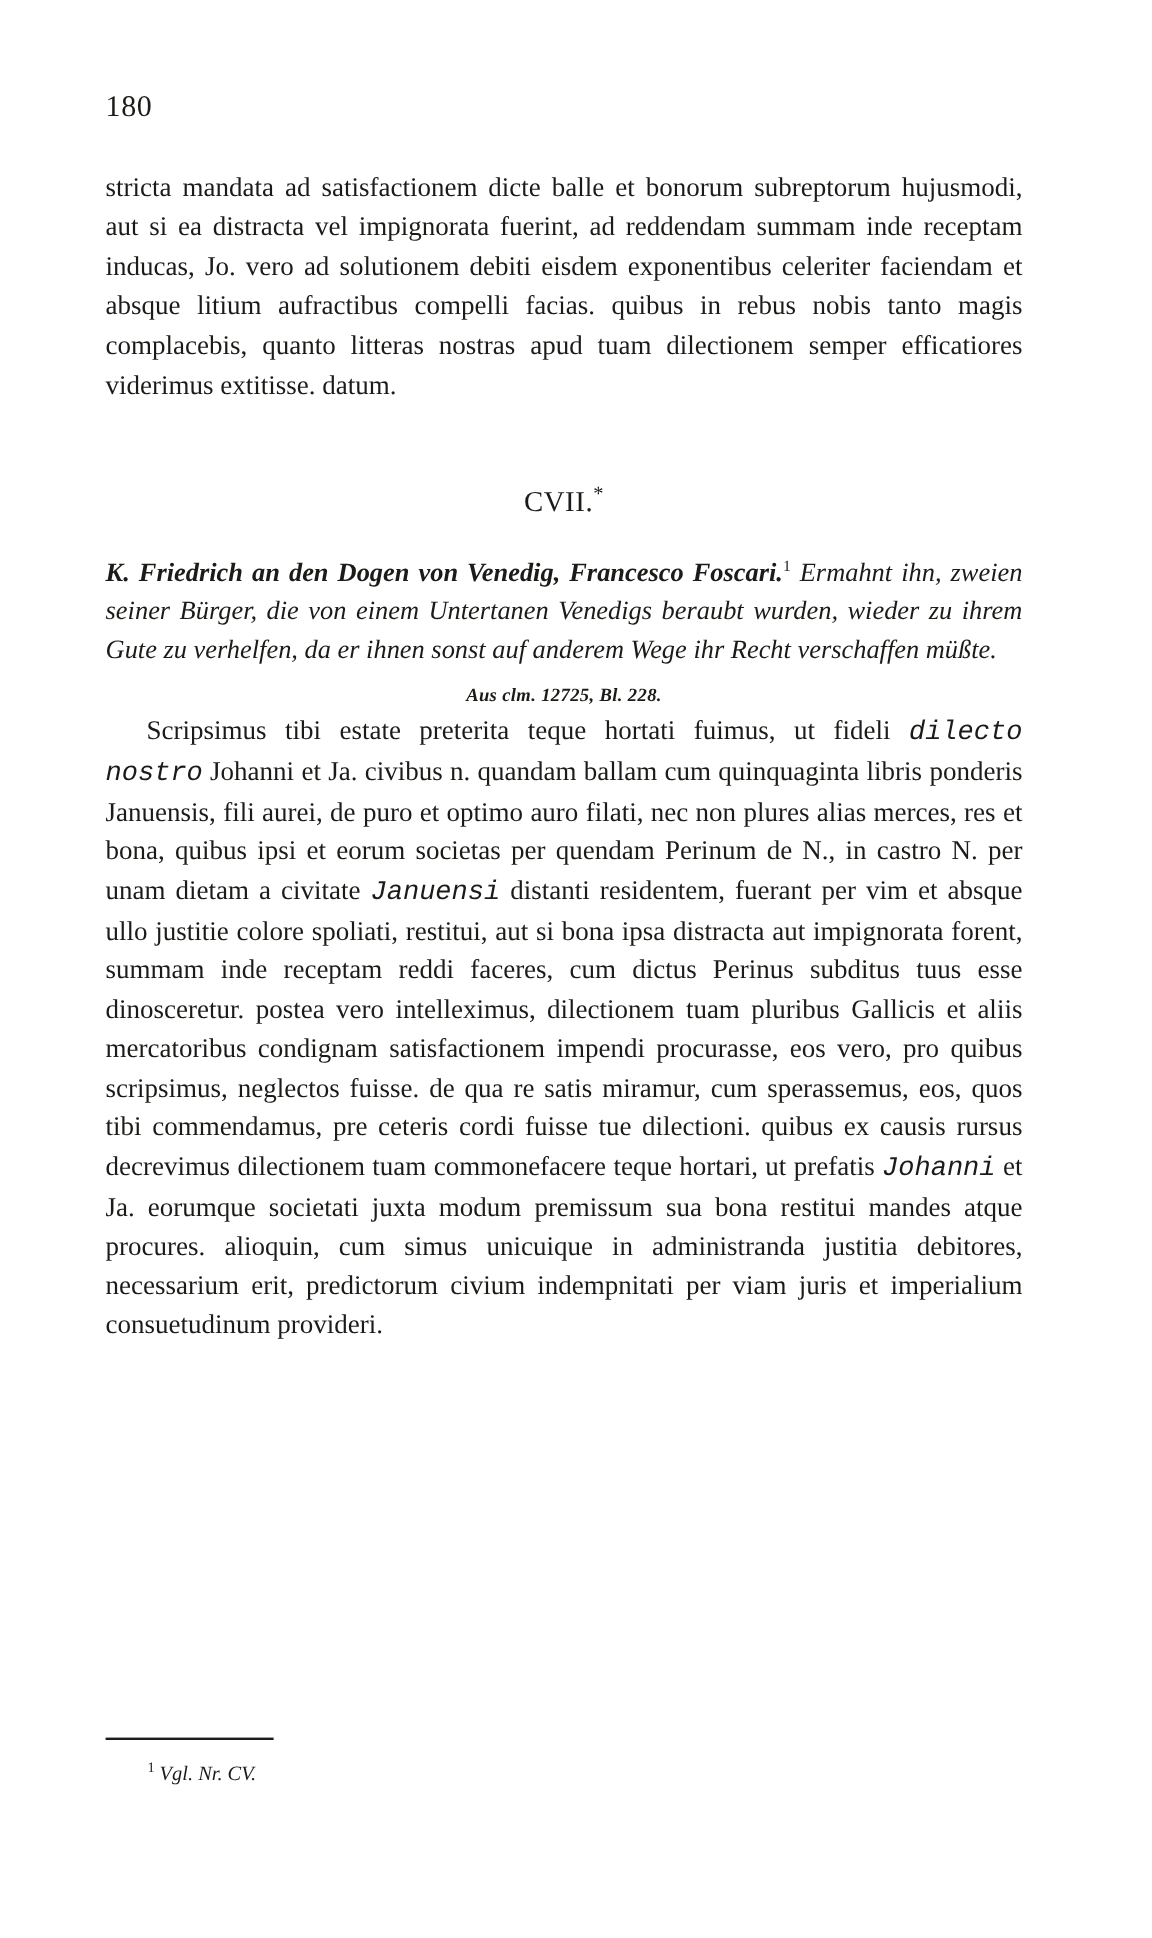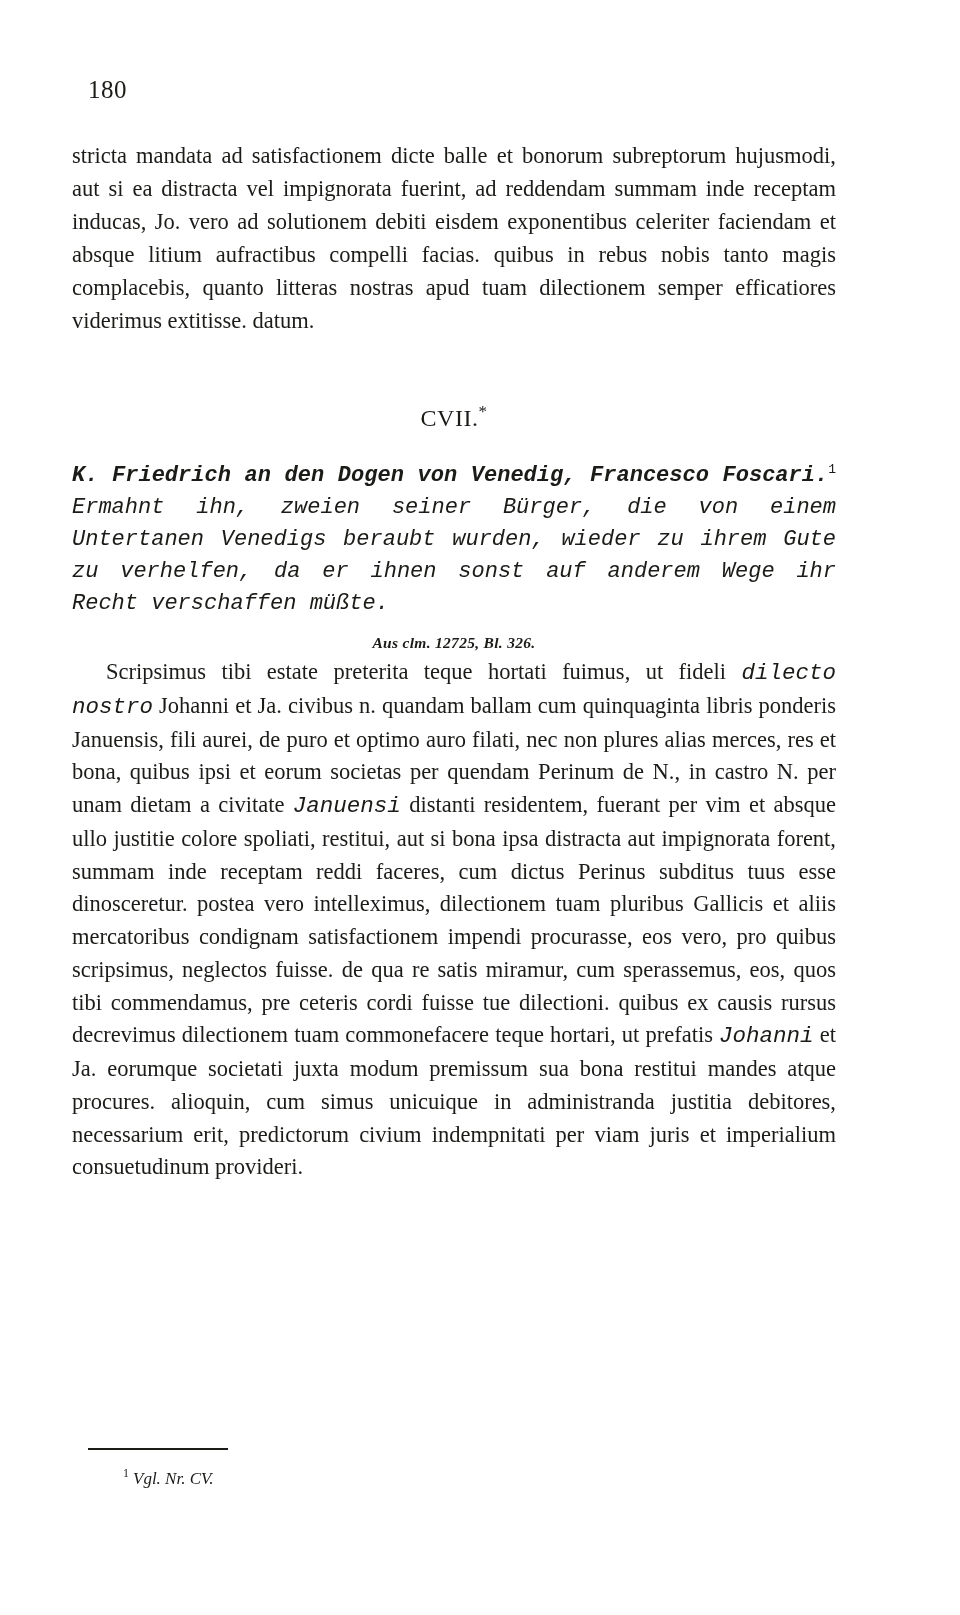--- a/index.html
+++ b/index.html
@@ -24,21 +24,21 @@
   }
   .page-number {
     position: absolute;
     left: 88px;
     top: 76px;
     font-size: 25px;
     letter-spacing: 0.5px;
   }
   .content {
     position: absolute;
-    left: 72px;
+    left: 88px;
     top: 140px;
     width: 764px;
   }
 
   .intro-para {
     font-size: 22.5px;
     line-height: 1.465;
     text-align: justify;
     margin: 0 0 0 0;
   }
@@ -53,21 +53,20 @@
     font-size: 17px;
     vertical-align: super;
   }
 
   .regest {
     margin-top: 28px;
     font-style: italic;
     font-size: 22px;
     line-height: 1.46;
     text-align: justify;
-    font-family: Liberation Mono, monospace;
   }
   .regest .lead {
     font-weight: bold;
   }
   .regest sup {
     font-size: 13px;
     font-style: normal;
     vertical-align: super;
   }
   .source-line {
@@ -126,21 +125,21 @@
 
     <div class="section-heading">
       <span>CVII.</span><span class="asterisk">*</span>
     </div>
 
     <div class="regest">
       <span class="lead">K. Friedrich an den Dogen von Venedig, Francesco Foscari.</span><sup>1</sup>
       <span>Ermahnt ihn, zweien seiner Bürger, die von einem Untertanen Venedigs beraubt wurden, wieder zu ihrem Gute zu verhelfen, da er ihnen sonst auf anderem Wege ihr Recht verschaffen müßte.</span>
     </div>
 
-    <div class="source-line">Aus clm. 12725, Bl. 326.</div>
+    <div class="source-line">Aus clm. 12725, Bl. 228.</div>
 
 
     <p class="body-para"><span>Scripsimus tibi estate preterita teque hortati fuimus, ut fideli </span><i>dilecto nostro</i><span> Johanni et Ja. civibus n. quandam ballam cum quinquaginta libris ponderis Januensis, fili aurei, de puro et optimo auro filati, nec non plures alias merces, res et bona, quibus ipsi et eorum societas per quendam Perinum de N., in castro N. per unam dietam a civitate </span><i>Januensi</i><span> distanti residentem, fuerant per vim et absque ullo justitie colore spoliati, restitui, aut si bona ipsa distracta aut impignorata forent, summam inde receptam reddi faceres, cum dictus Perinus subditus tuus esse dinosceretur. postea vero intelleximus, dilectionem tuam pluribus Gallicis et aliis mercatoribus condignam satisfactionem impendi procurasse, eos vero, pro quibus scripsimus, neglectos fuisse. de qua re satis miramur, cum sperassemus, eos, quos tibi commendamus, pre ceteris cordi fuisse tue dilectioni. quibus ex causis rursus decrevimus dilectionem tuam commonefacere teque hortari, ut prefatis </span><i>Johanni</i><span> et Ja. eorumque societati juxta modum premissum sua bona restitui mandes atque procures. alioquin, cum simus unicuique in administranda justitia debitores, necessarium erit, predictorum civium indempnitati per viam juris et imperialium consuetudinum provideri.</span></p>
 
   </div>
 
   <div class="footnote-rule"></div>
 
   <div class="footnote">
     <sup>1</sup><span>Vgl. Nr. CV.</span>

